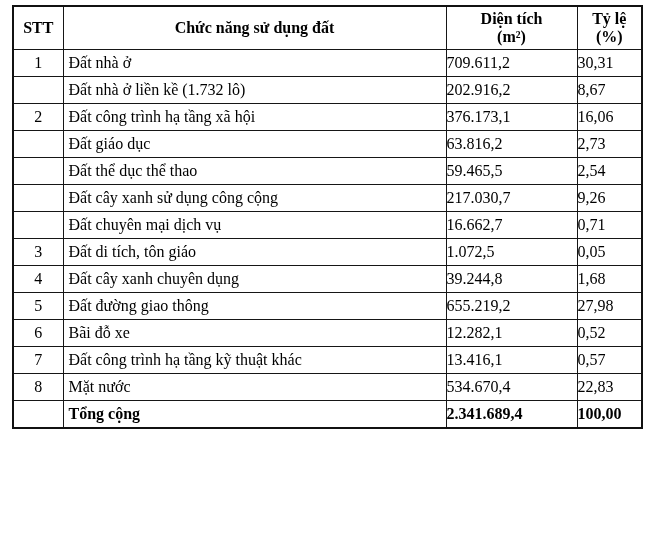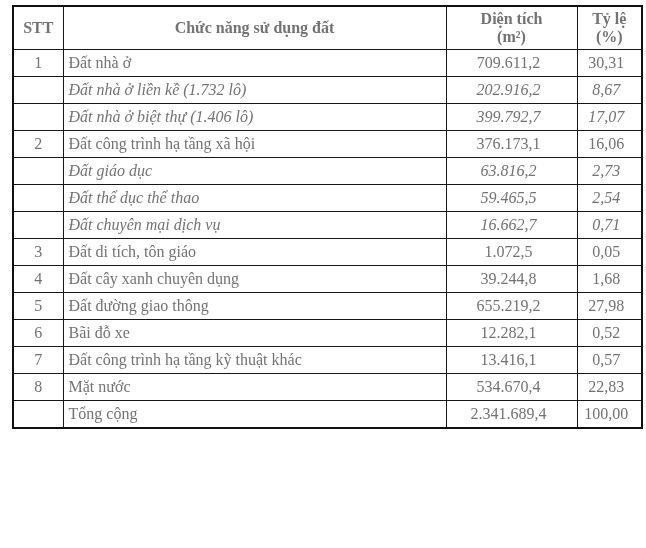--- a/index.html
+++ b/index.html
@@ -1,21 +1,21 @@
 <!DOCTYPE html>
 <html><head>
 <meta charset="utf-8">
 <style>
   html,body{margin:0;padding:0;background:#ffffff;}
   .page{
     position:relative;
     width:646px;height:548px;
     background:#ffffff;
     font-family:"Liberation Serif","DejaVu Serif",serif;
-    color:#737373;
+    color:#000000;
     overflow:hidden;
   }
   table.land-table{
     position:absolute;
     left:12px;top:5px;
     width:629px;
     border-collapse:collapse;
     border:2px solid #111;
     table-layout:fixed;
   }
@@ -34,23 +34,23 @@
   thead th{
     height:42px;
     font-weight:bold;
     text-align:center;
     vertical-align:middle;
   }
   thead .hdr-sub{display:block;}
   tbody td{height:26px;vertical-align:middle;}
   td.stt{text-align:center;}
   td.name{text-align:left;padding-left:5px;}
-  td.num{text-align:center;padding-right:6px;}
-  tr.italic td{font-style:italic;}
-  tr.bold td{font-weight:normal;}
+  td.num{text-align:left;padding-right:6px;}
+  tr.italic td{}
+  tr.bold td{font-weight:bold;}
 </style>
 </head>
 <body>
 
 <div class="page">
   <table class="land-table">
     <colgroup>
       <col class="c-stt">
         <col class="c-name">
         <col class="c-area">
@@ -76,43 +76,43 @@
         <td class="name">Đất nhà ở</td>
         <td class="num">709.611,2</td>
         <td class="num">30,31</td>
       </tr>
       <tr class="italic">
         <td class="stt"></td>
         <td class="name">Đất nhà ở liền kề (1.732 lô)</td>
         <td class="num">202.916,2</td>
         <td class="num">8,67</td>
       </tr>
-      <tr class="italic">
-        <td class="stt"></td>
-        <td class="name">Đất nhà ở biệt thự (1.406 lô)</td>
-        <td class="num">399.792,7</td>
-        <td class="num">17,07</td>
-      </tr>
       <tr>
         <td class="stt">2</td>
         <td class="name">Đất công trình hạ tầng xã hội</td>
         <td class="num">376.173,1</td>
         <td class="num">16,06</td>
       </tr>
       <tr class="italic">
         <td class="stt"></td>
         <td class="name">Đất giáo dục</td>
         <td class="num">63.816,2</td>
         <td class="num">2,73</td>
       </tr>
       <tr class="italic">
         <td class="stt"></td>
         <td class="name">Đất thể dục thể thao</td>
         <td class="num">59.465,5</td>
         <td class="num">2,54</td>
+      </tr>
+      <tr class="italic">
+        <td class="stt"></td>
+        <td class="name">Đất cây xanh sử dụng công cộng</td>
+        <td class="num">217.030,7</td>
+        <td class="num">9,26</td>
       </tr>
       <tr class="italic">
         <td class="stt"></td>
         <td class="name">Đất chuyên mại dịch vụ</td>
         <td class="num">16.662,7</td>
         <td class="num">0,71</td>
       </tr>
       <tr>
         <td class="stt">3</td>
         <td class="name">Đất di tích, tôn giáo</td>

